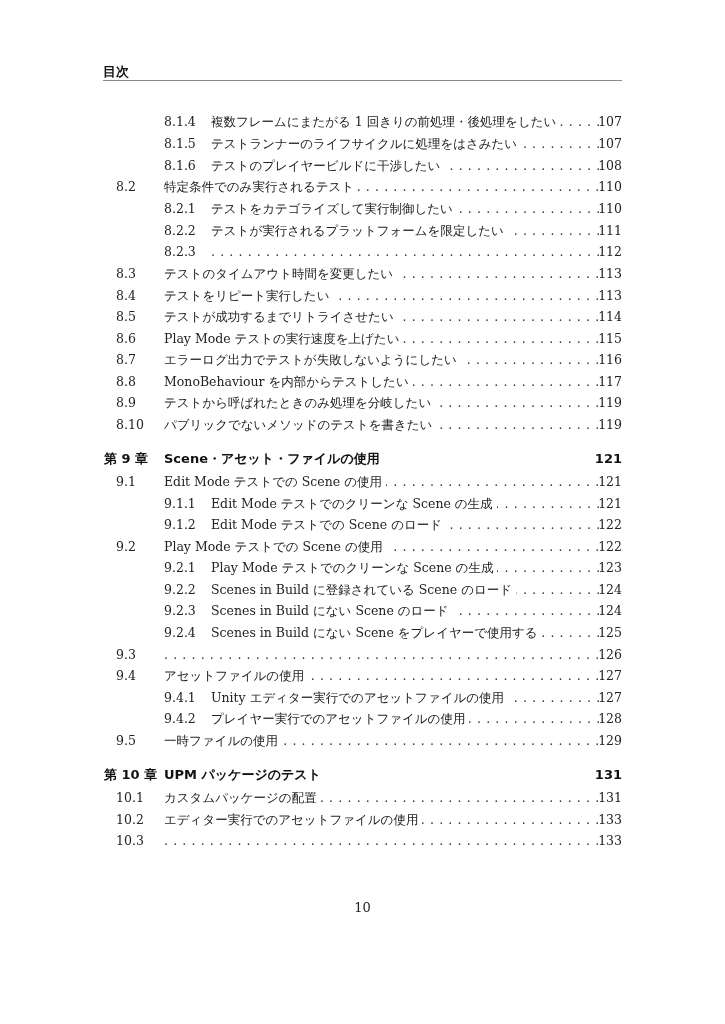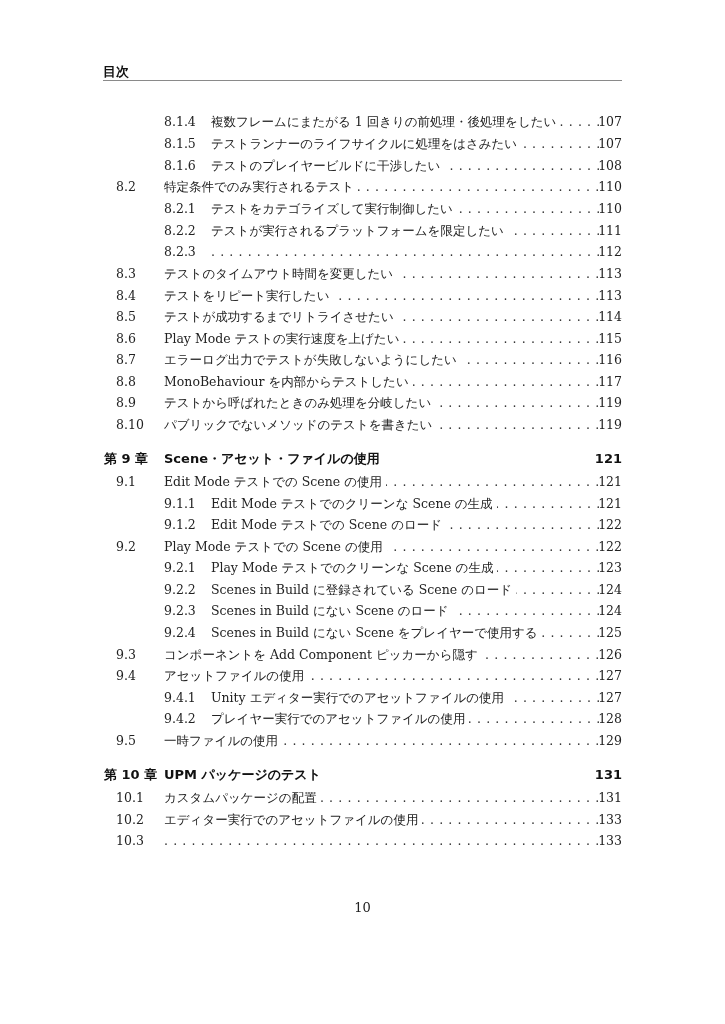--- a/index.html
+++ b/index.html
@@ -171,21 +171,20 @@
     </div>
     <div class="row sub" style="top: 623px;">
       <span class="leader" style="left: 211px;">........................................................................................................................</span>
       <span class="num">9.2.4</span>
       <span class="title">Scenes in Build にない Scene をプレイヤーで使用する</span>
       <span class="page">125</span>
     </div>
     <div class="row sec" style="top: 645px;">
       <span class="leader" style="left: 164px;">........................................................................................................................</span>
       <span class="num">9.3</span>
-      <span class="title">コンポーネントを Add Component ピッカーから隠す</span>
       <span class="page">126</span>
     </div>
     <div class="row sec" style="top: 666px;">
       <span class="leader" style="left: 164px;">........................................................................................................................</span>
       <span class="num">9.4</span>
       <span class="title">アセットファイルの使用</span>
       <span class="page">127</span>
     </div>
     <div class="row sub" style="top: 688px;">
       <span class="leader" style="left: 211px;">........................................................................................................................</span>

